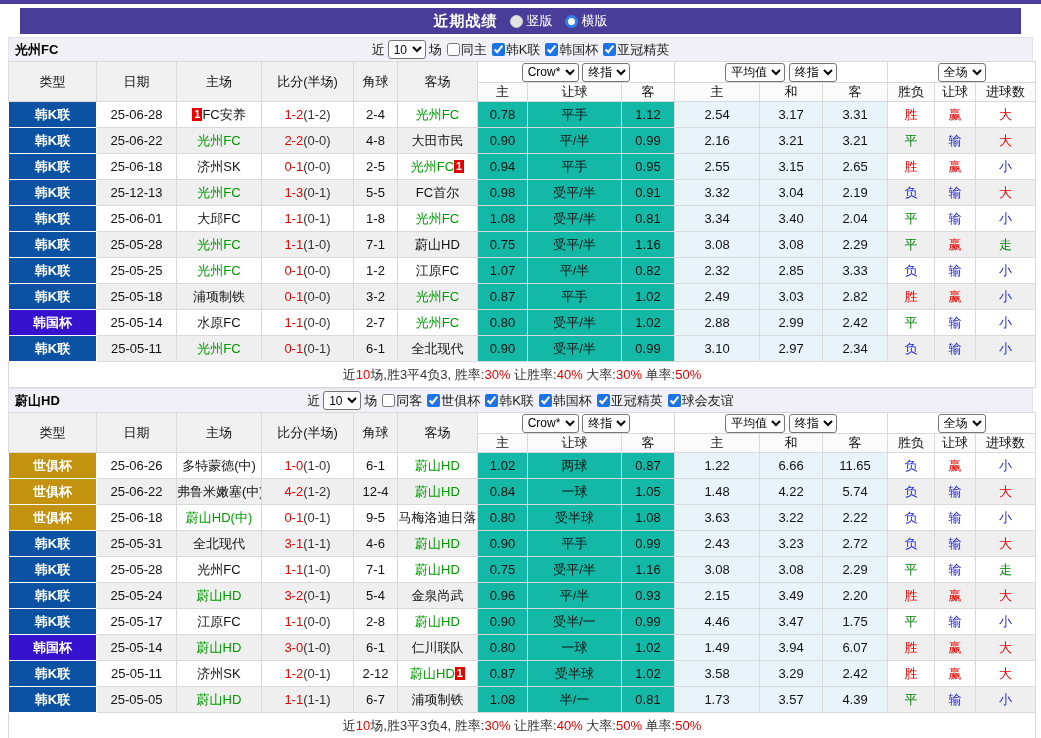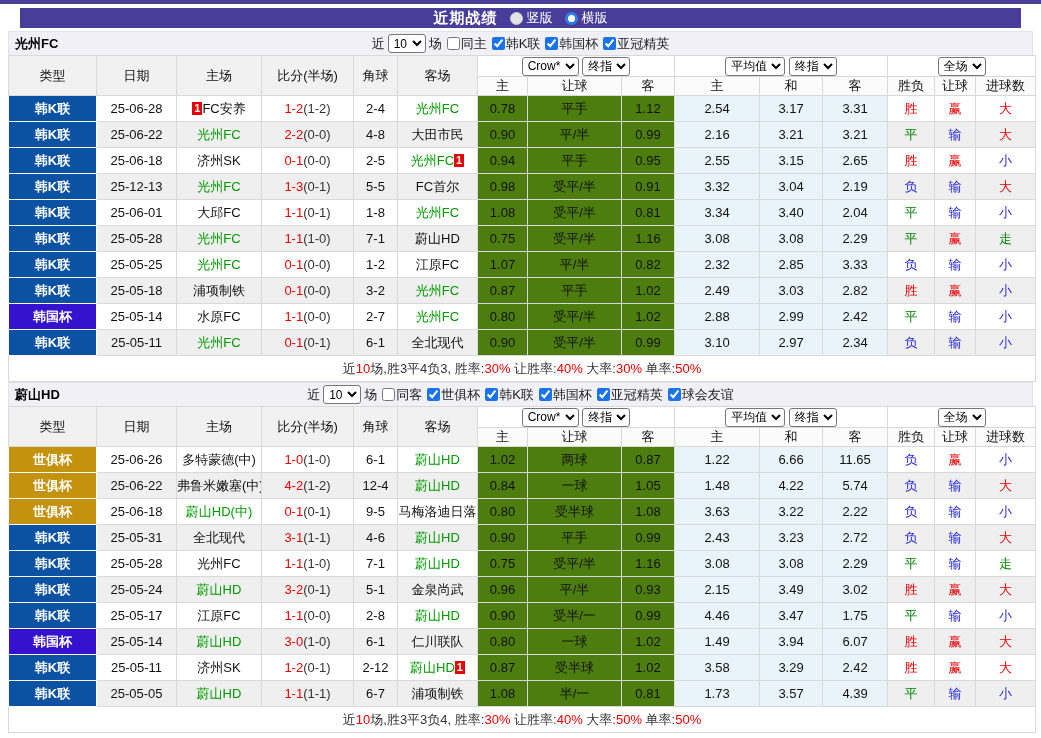--- a/index.html
+++ b/index.html
@@ -1,19 +1,19 @@
 <!DOCTYPE html>
 <html><head>
 <meta charset="utf-8">
 <style>
   * { box-sizing: border-box; }
   body { margin:0; background:#fff; font-family:"Liberation Sans","DejaVu Sans",sans-serif; font-size:13px; color:#222; }
   .page { width:1041px; height:738px; overflow:hidden; background:#fff; }
   .top-strip { height:4px; background:#4a3c99; }
-  .title-bar { margin:4px 20px 3px; height:20px; background:#4a3c99; color:#fff;
+  .title-bar { margin:4px 20px 3px; height:26px; background:#4a3c99; color:#fff;
                display:flex; align-items:center; justify-content:center; gap:12px; }
   .title-bar .title { font-weight:bold; font-size:15px; letter-spacing:1px; }
   .radio-opt { display:inline-flex; align-items:center; gap:4px; cursor:pointer; font-size:13px; }
   .radio { width:13px; height:13px; border-radius:50%; display:inline-block; }
   .radio.sel { background:#e3e3e3; border:1px solid #cfcfcf; }
   .radio.unsel { background:#fff; border:3px solid #2f7fe8; }
 
   .section { margin:0 8px; }
   .filter-row { position:relative; height:24px; background:#f0f0f6; display:flex; align-items:center; border:1px solid #e2e2ea; border-bottom:none; }
   .team-name { font-weight:bold; color:#000; padding-left:6px; position:relative; z-index:2; }
@@ -25,21 +25,21 @@
 
   table.grid { border-collapse:collapse; table-layout:fixed; width:1025px; border:1px solid #c3c3c3; }
   th, td { border:1px solid #d9d9d9; text-align:center; overflow:hidden; white-space:nowrap; padding:0; }
   thead th { font-weight:normal; font-size:13px; color:#111; }
   th.hdr-left { background:#f1f1f1; height:40px; }
   tr.hdr-top th.dd-cell { background:#ffffff; height:21px; }
   tr.hdr-sub th { background:#fbfbfb; height:19px; }
   tbody td { height:26px; font-size:13px; background:#fff; color:#111; }
   tr.even td.stripe { background:#efefef; }
   td.c-type { color:#fff; font-weight:bold; border:1px solid #fff; }
-  td.bg-cream { background:#4d7c0f;text-align:center; }
+  td.bg-cream { background:#14b8a6;text-align:center; }
   td.bg-blue  { background:#e9f4fa; }
   .s-main { color:#e60000; }
   .s-half { color:#333; }
   .green { color:#009900; }
   .badge { display:inline-block; background:#e80000; color:#fff; font-size:11px; font-weight:bold;
            padding:0 2px; line-height:13px; vertical-align:1px; }
   tfoot td.summary { height:26px; background:#fff; font-size:13px; color:#333; border:1px solid #d9d9d9; }
   .summary .red { color:#e60000; }
 </style>
 </head>
@@ -482,28 +482,28 @@
             <td class="bg-blue">2.29</td>
             <td class="stripe" style="color: rgb(0, 128, 0);">平</td>
             <td class="stripe" style="color: rgb(38, 38, 216);">输</td>
             <td class="stripe" style="color: rgb(0, 128, 0);">走</td>
           </tr>
           <tr class="even">
             <td class="c-type" style="background: rgb(11, 82, 162);">韩K联</td>
             <td class="stripe">25-05-24</td>
             <td class="stripe"><span class="green">蔚山HD</span></td>
             <td class="stripe"><span class="s-main">3-2</span><span class="s-half">(0-1)</span></td>
-            <td class="stripe">5-1</td>
+            <td class="stripe">5-4</td>
             <td class="stripe"><span>金泉尚武</span></td>
             <td class="bg-cream">0.96</td>
             <td class="bg-cream">平/半</td>
             <td class="bg-cream">0.93</td>
             <td class="bg-blue">2.15</td>
             <td class="bg-blue">3.49</td>
-            <td class="bg-blue">3.02</td>
+            <td class="bg-blue">2.20</td>
             <td class="stripe" style="color: rgb(230, 0, 0);">胜</td>
             <td class="stripe" style="color: rgb(230, 0, 0);">赢</td>
             <td class="stripe" style="color: rgb(230, 0, 0);">大</td>
           </tr>
           <tr class="odd">
             <td class="c-type" style="background: rgb(11, 82, 162);">韩K联</td>
             <td class="stripe">25-05-17</td>
             <td class="stripe"><span>江原FC</span></td>
             <td class="stripe"><span class="s-main">1-1</span><span class="s-half">(0-0)</span></td>
             <td class="stripe">2-8</td>

